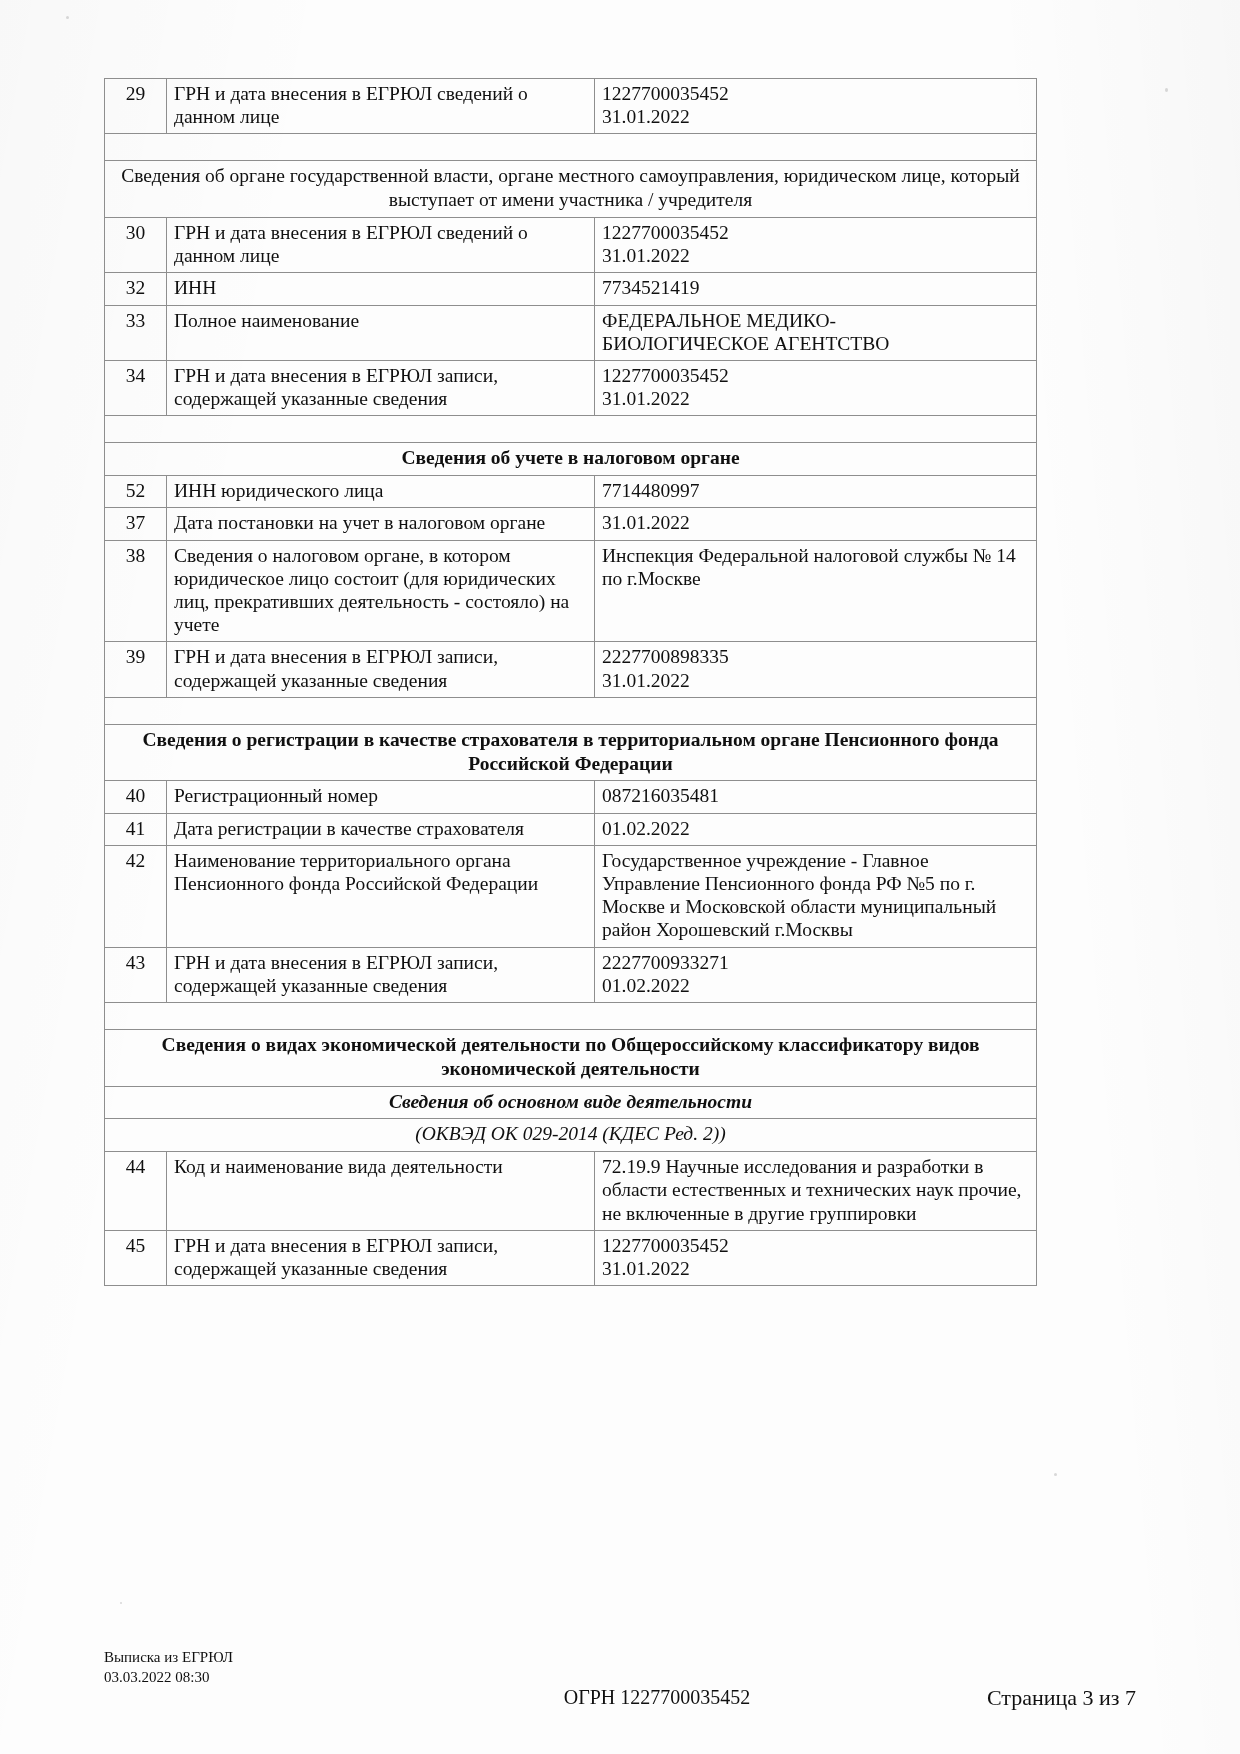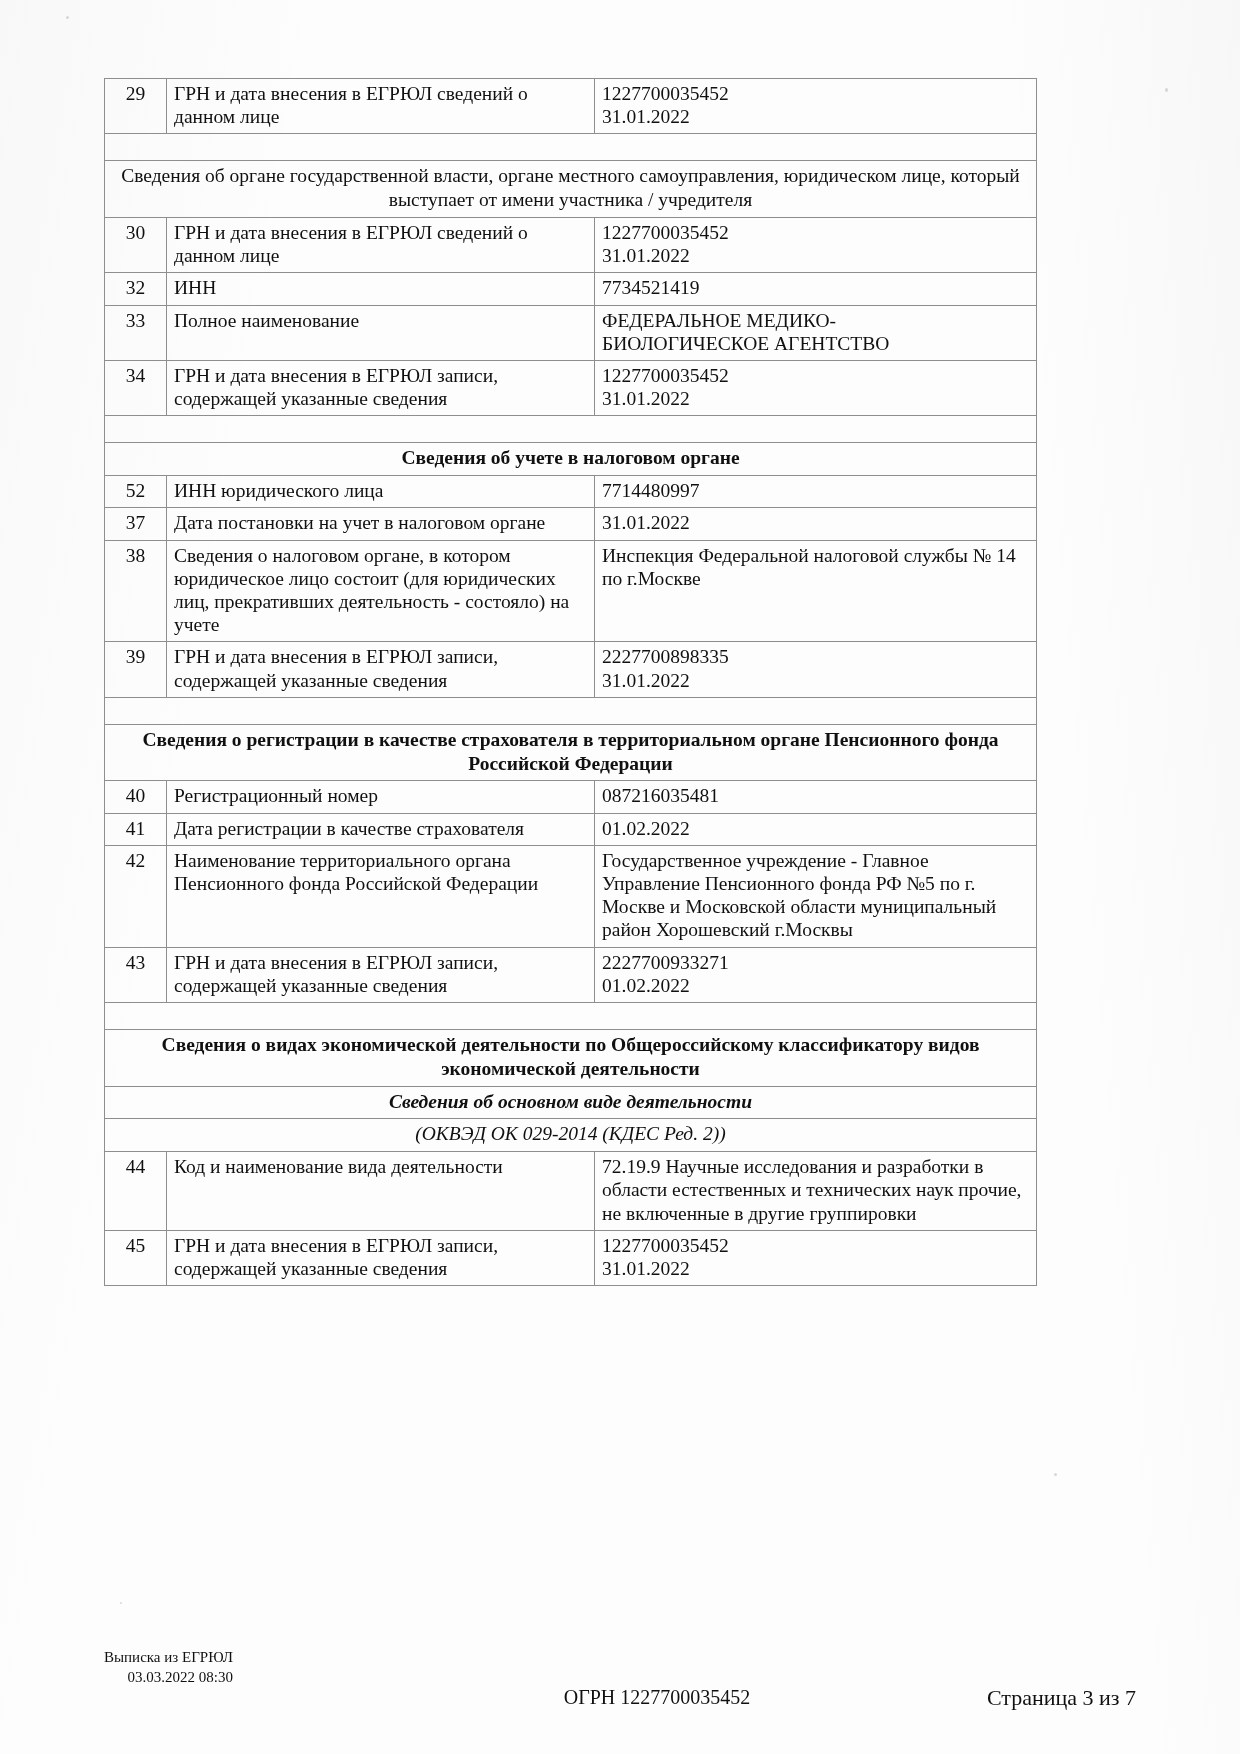--- a/index.html
+++ b/index.html
@@ -106,21 +106,21 @@
     left: 0;
     top: 1648px;
     width: 1240px;
     height: 80px;
     font-size: 15px;
     line-height: 1.3;
   }
   .footer .left {
     position: absolute;
     left: 104px; top: 0;
-    text-align: right;
+    text-align: left;
   }
   .footer .center {
     position: absolute;
     left: 0; top: 36px;
     width: 1240px;
     text-align: center;
     font-size: 20px;
     margin-left: 37px;
   }
   .footer .right {

